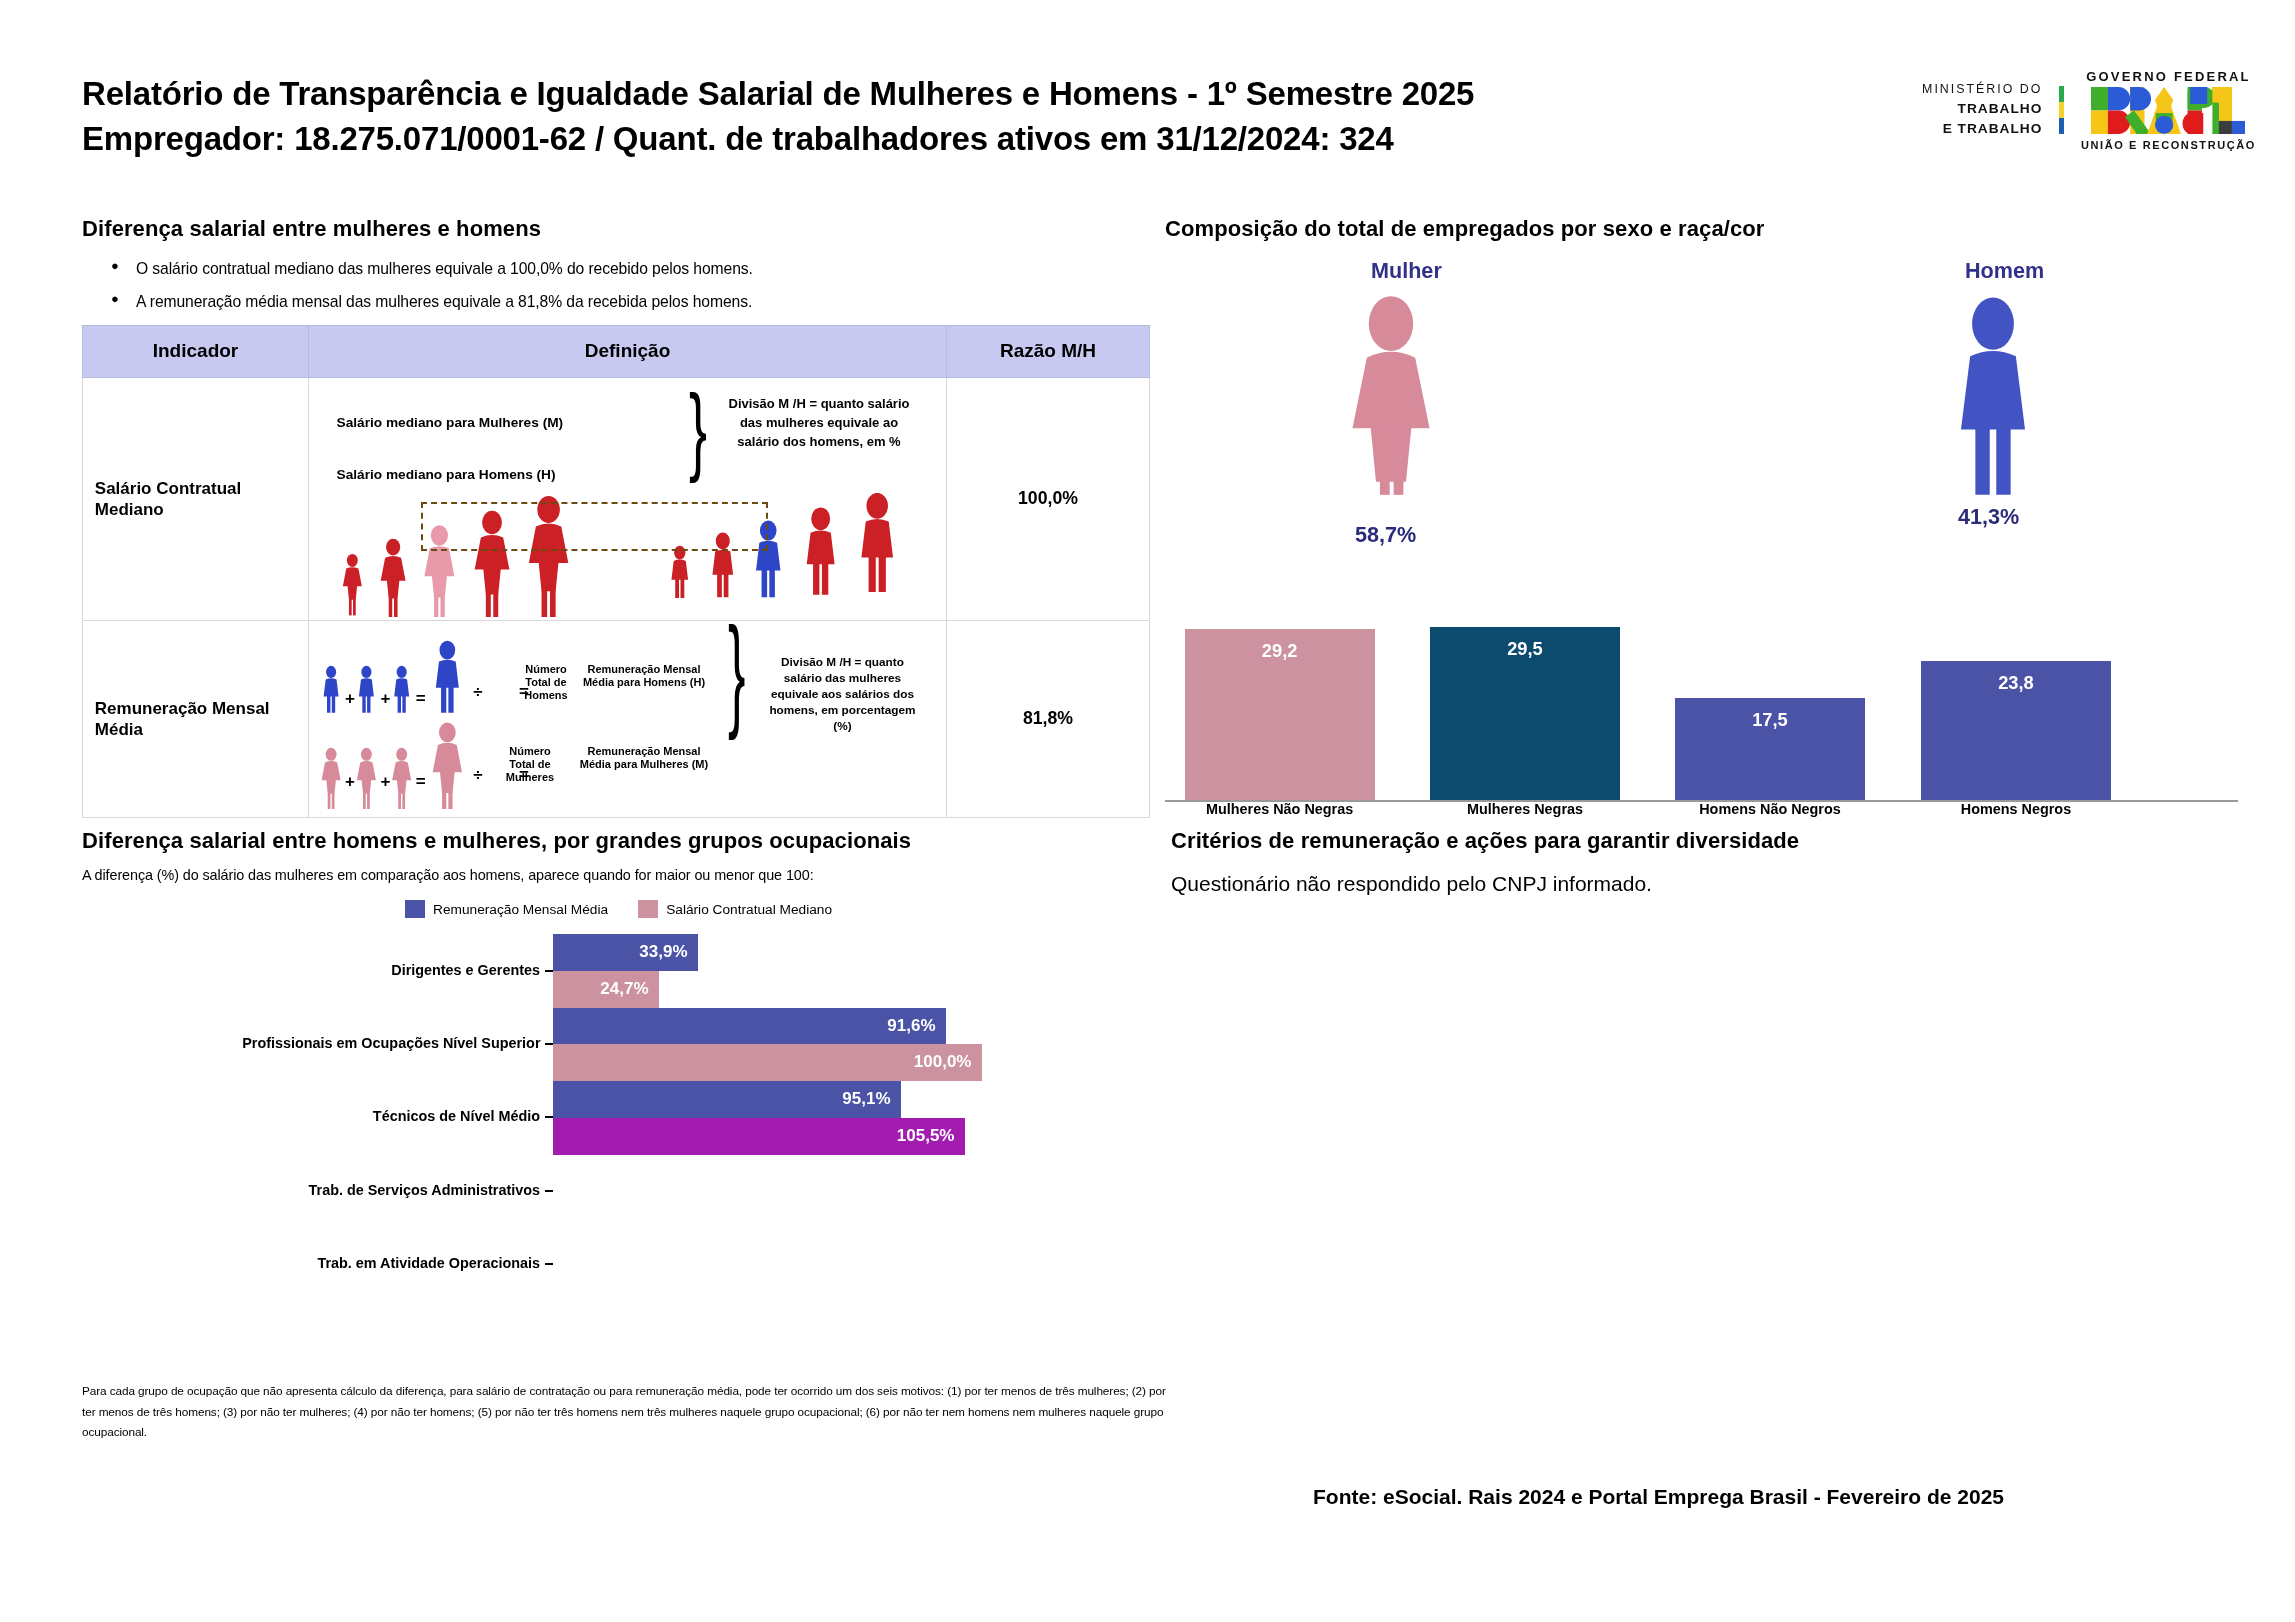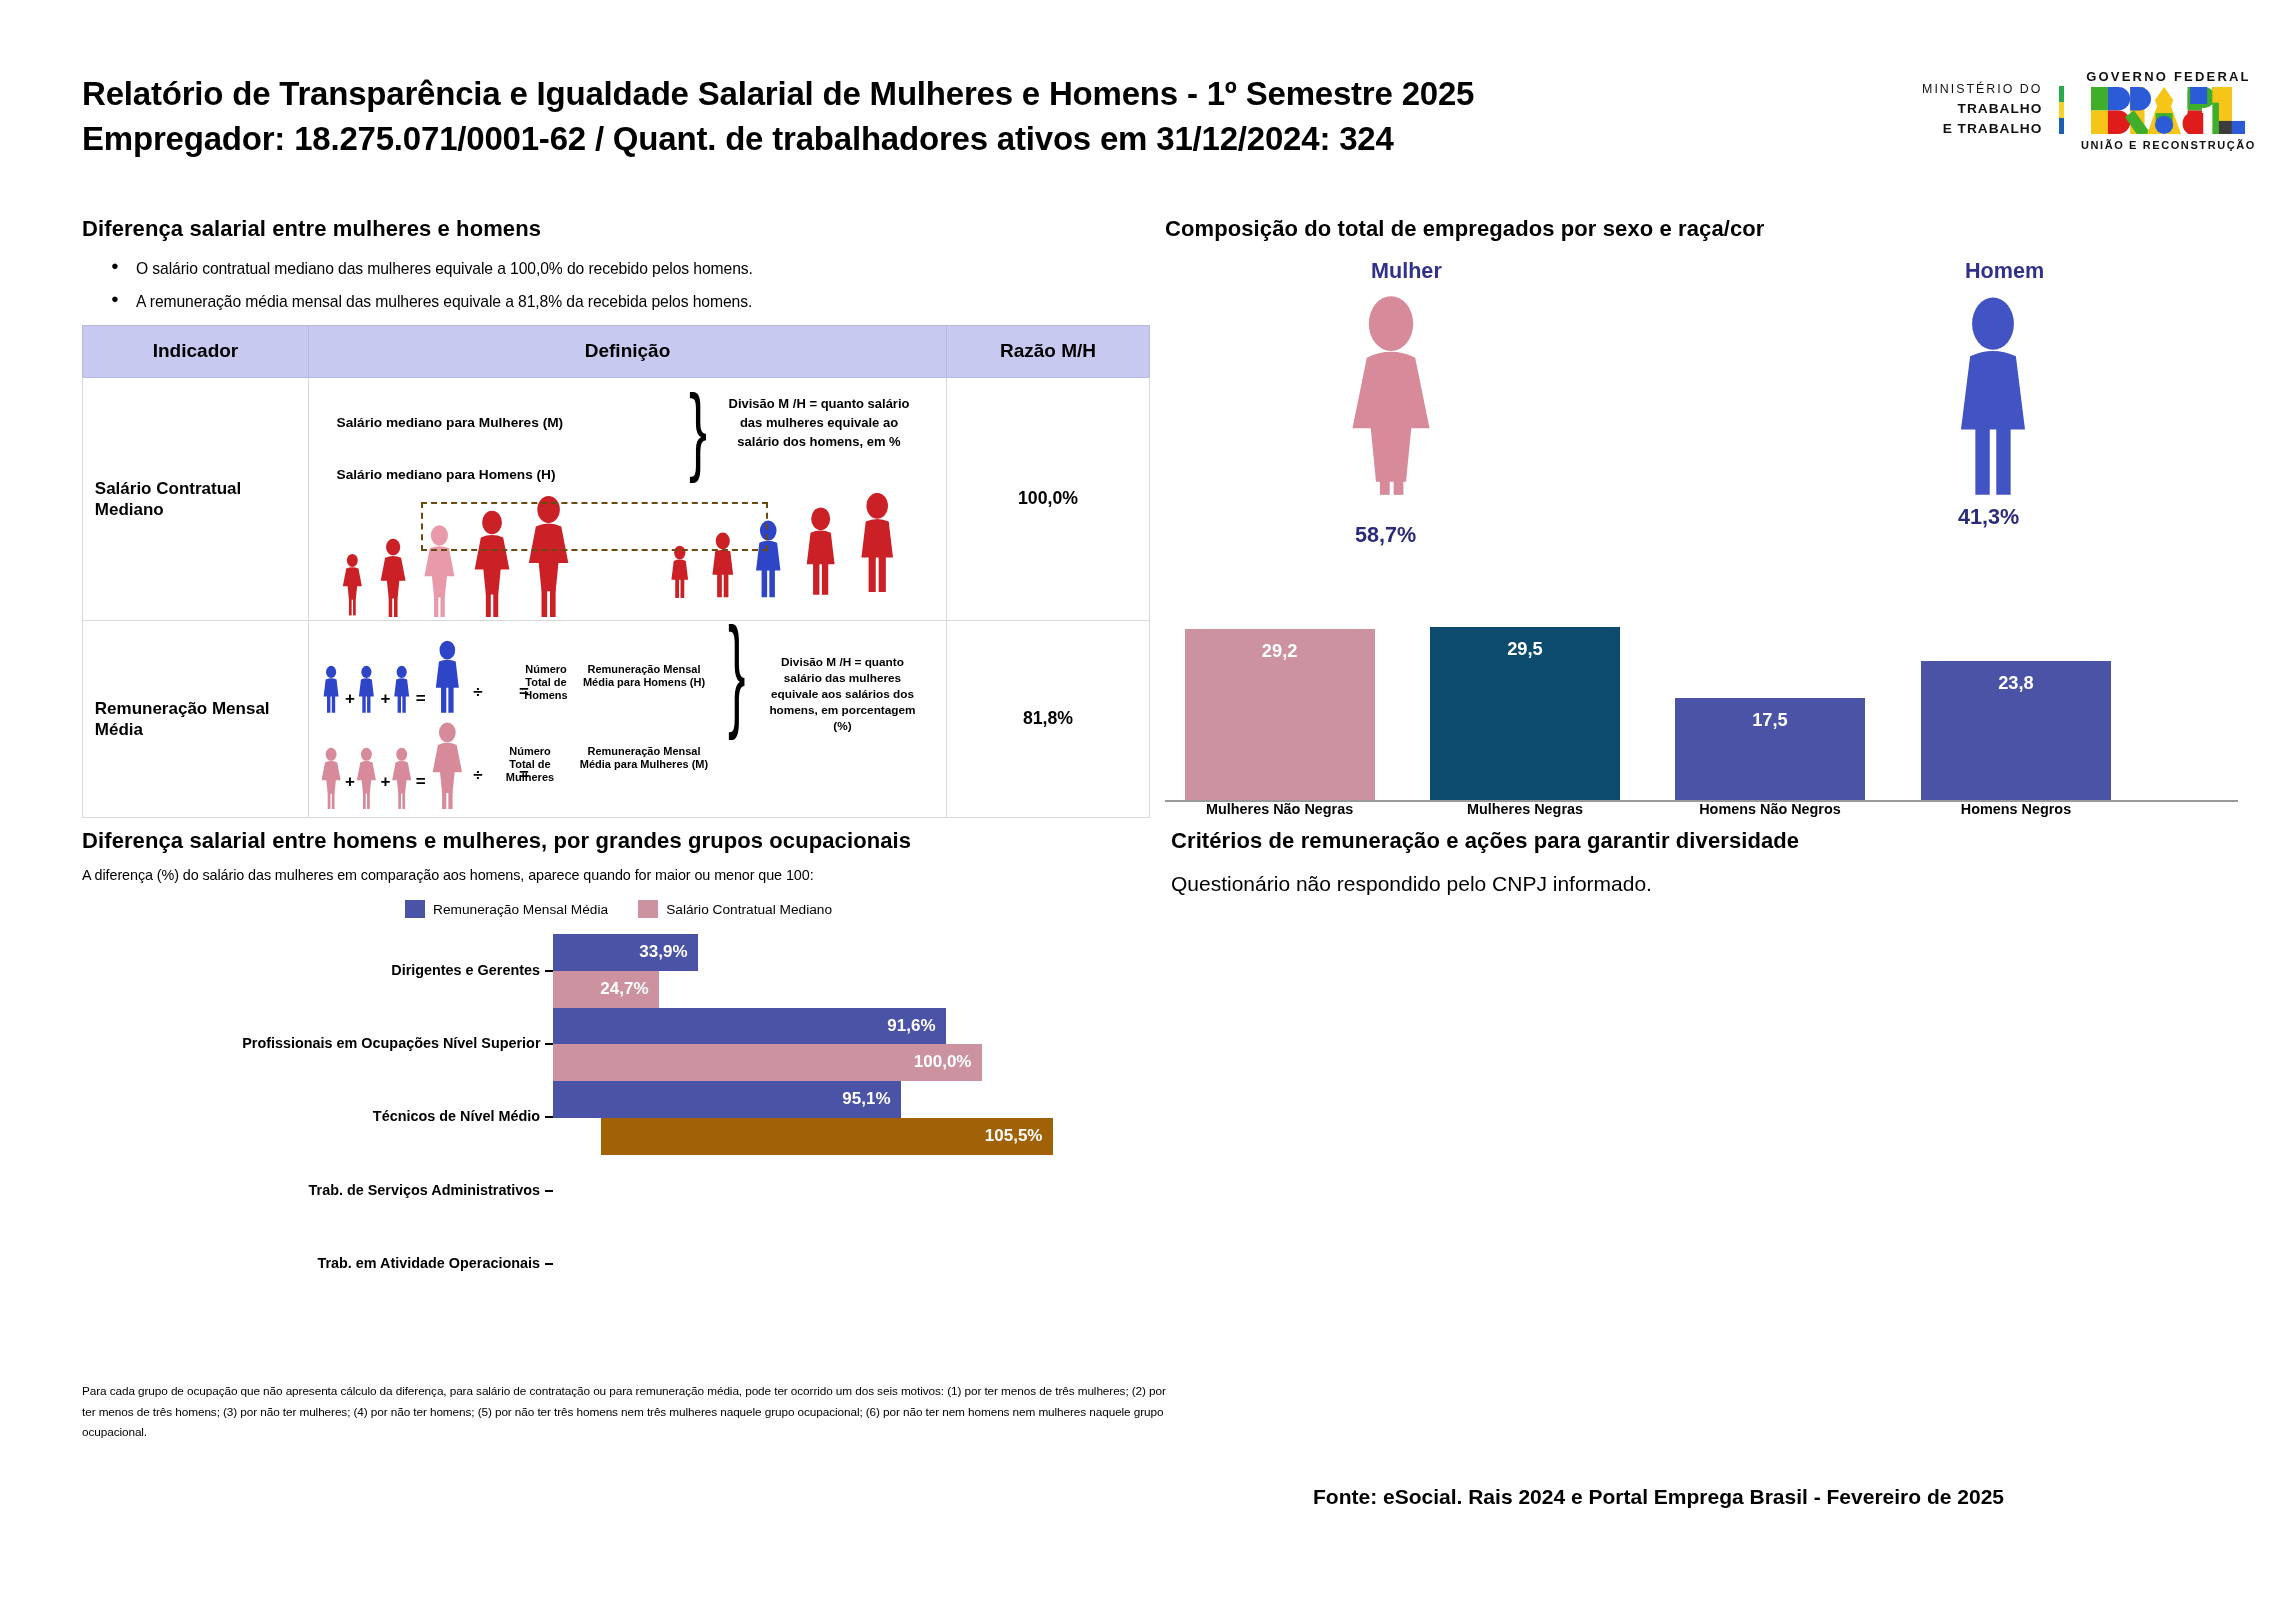--- a/index.html
+++ b/index.html
@@ -438,21 +438,21 @@
       </div>
       <div class="obar" style="left:471px; top:111px; width:429px; background:#cc92a0;">
         <span class="oval">100,0%</span>
       </div>
 
       <div class="occ-label" style="left:85px; top:175px; width:373px;">Técnicos de Nível Médio</div>
       <div class="tick" style="left:463px; top:183px;"></div>
       <div class="obar" style="left:471px; top:148px; width:348px; background:#4a53a5;">
         <span class="oval">95,1%</span>
       </div>
-      <div class="obar" style="left:471px; top:185px; width:452px; background:#a16207;margin-left:48px;">
+      <div class="obar" style="left:471px; top:185px; width:412px; background:#a21caf;">
         <span class="oval">105,5%</span>
       </div>
 
       <div class="occ-label" style="left:85px; top:249px; width:373px;">Trab. de Serviços Administrativos</div>
       <div class="tick" style="left:463px; top:257px;"></div>
 
       <div class="occ-label" style="left:85px; top:322px; width:373px;">Trab. em Atividade Operacionais</div>
       <div class="tick" style="left:463px; top:330px;"></div>
     </div>
   </div>

